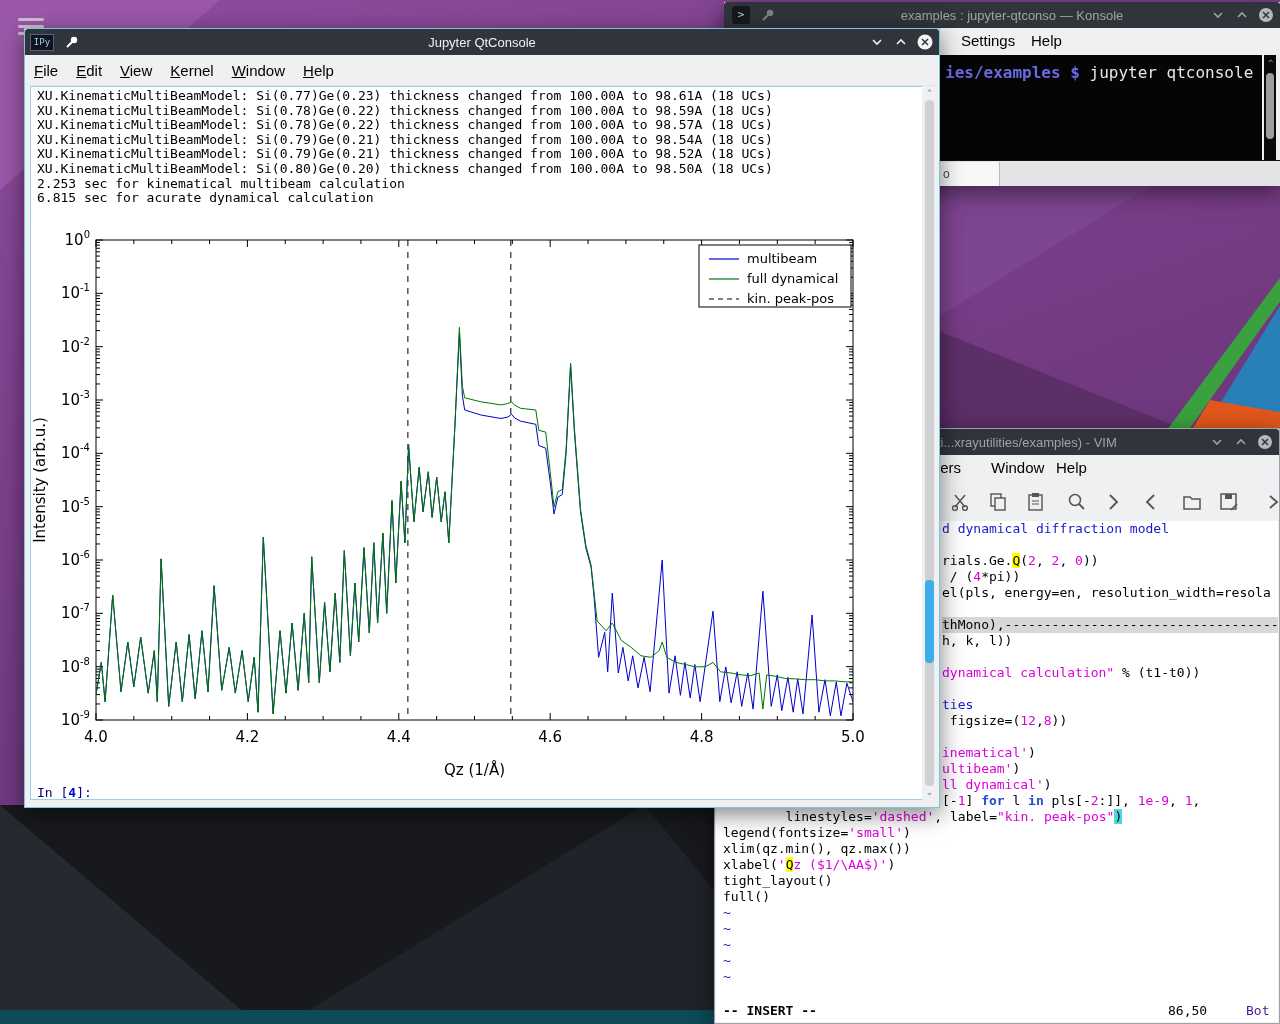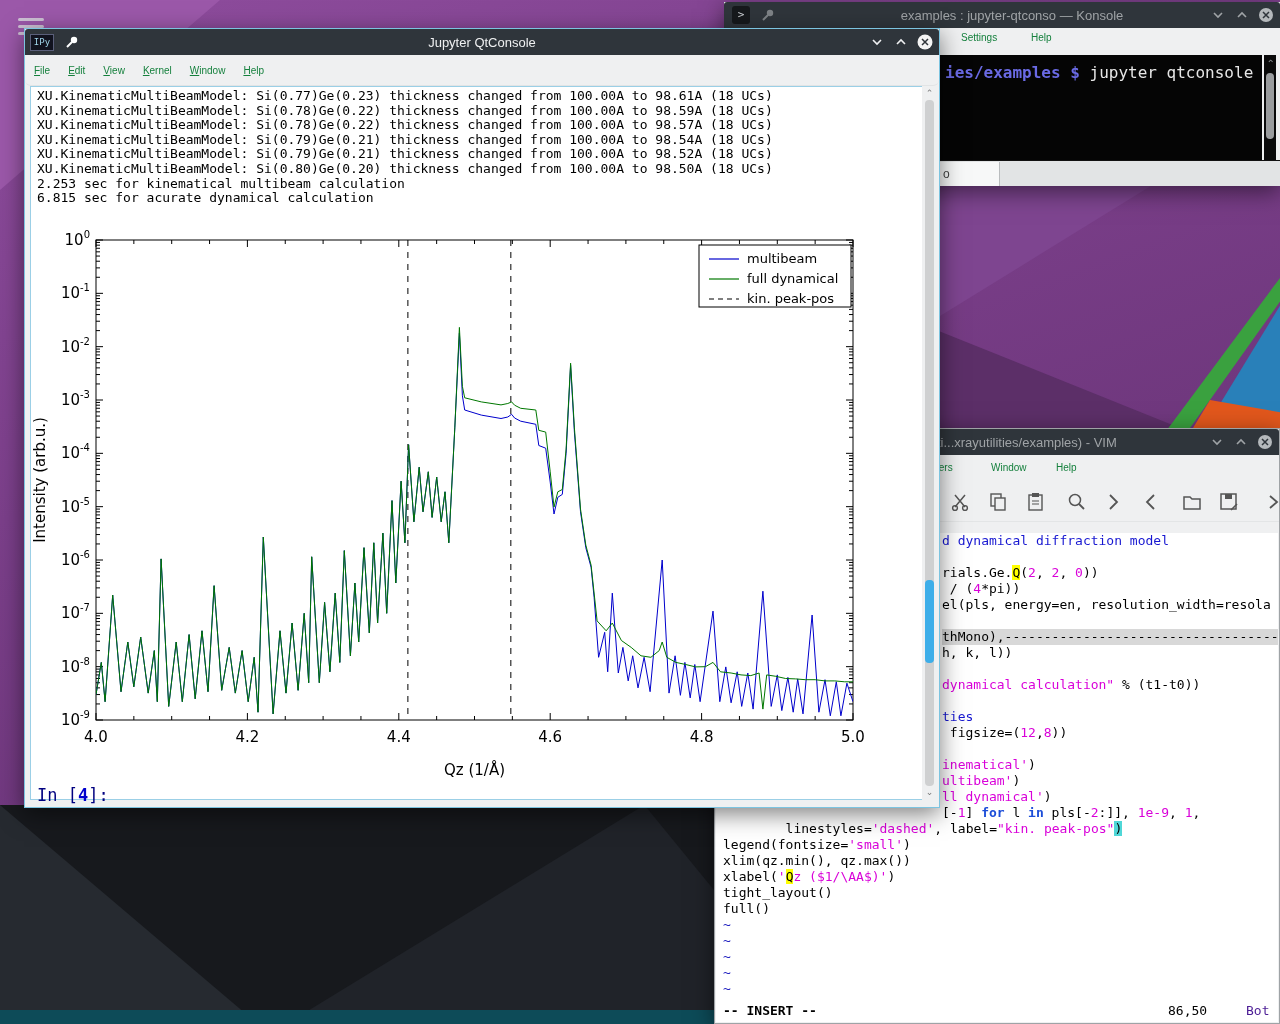--- a/index.html
+++ b/index.html
@@ -31,21 +31,21 @@
   .toolbox span{display:block;width:26px;height:3px;margin:4px 0;background:#cdc0d4;border-radius:2px;}
 
   
   .window{position:absolute;background:#eff0f1;box-shadow:0 6px 22px rgba(0,0,0,.5);}
   .titlebar{height:26px;background:#2f353b;display:flex;align-items:center;
             color:#eff0f1;font-size:13px;position:relative;border-radius:3px 3px 0 0;}
   .titlebar .title{position:absolute;left:0;right:0;text-align:center;pointer-events:none;}
   .tb-btns{position:absolute;right:6px;top:0;height:26px;display:flex;align-items:center;gap:8px;}
   .tb-ico{width:16px;height:16px;display:inline-block;}
   .inactive .title{color:#9fa3a6;padding-left:20px;}
-  .menubar{height:28px;display:flex;align-items:center;font-size:10px;color:#15803d;
+  .menubar{height:28px;display:flex;align-items:center;font-size:15px;color:#000000;
            background:#eff0f1;position:relative;}
   .menubar .mi{padding:0 9px;}
   .menubar .mi u{text-decoration:underline;}
 
   
   #konsole{left:724px;top:2px;width:556px;height:184px;}
   #konsole .k-icon{width:18px;height:18px;background:#16191c;border-radius:3px;color:#cfd3d7;
       font-family:"DejaVu Sans Mono",monospace;font-size:11px;line-height:18px;text-align:center;margin-left:8px;}
   #konsole .pin{margin-left:10px;opacity:.7;}
   .k-term{position:absolute;left:4px;top:53px;right:18px;height:106px;background:#050505;}
@@ -60,21 +60,21 @@
   .k-tab{position:absolute;left:0;top:1px;width:276px;height:24px;background:#f7f8f8;
          border-right:1px solid #b9bcbe;font-size:12px;color:#444;line-height:24px;padding-left:219px;box-sizing:border-box;}
 
   
   #vim{left:714px;top:428px;width:566px;height:596px;border:1px solid #9fa3a6;box-sizing:border-box;}
   #vim .vtitle{color:#9fa3a6;}
   .v-menubar .vm{position:absolute;top:0;line-height:26px;}
   .v-toolbar{position:absolute;left:0;top:54px;width:100%;height:38px;background:#eff0f1;
              border-bottom:1px solid #e3e5e6;}
   .v-toolbar .ticon{position:absolute;top:7px;width:24px;height:24px;}
-  .v-text{position:absolute;left:1px;top:92px;right:1px;height:480px;background:#ffffff;overflow:hidden;margin-top:12px;}
+  .v-text{position:absolute;left:1px;top:92px;right:1px;height:480px;background:#ffffff;overflow:hidden;}
   .vline{height:16px;line-height:16px;font-family:"DejaVu Sans Mono",monospace;font-size:13px;white-space:pre;}
   #vim-right{position:absolute;left:226px;top:0;}
   #vim-full{position:absolute;left:7px;top:288px;}
   .n{color:#000;} .cm{color:#1717d1;} .st{color:#d900d9;} .nu{color:#d900d9;}
   .kw{color:#1d4ed8;font-weight:bold;} .sr{background:#ffff00;color:#000;}
   .mp{background:#4fd7d7;color:#000;} .tl{color:#2020c0;}
   .fold{background:#d8d8d8;color:#3c3c3c;width:338px;}
   .v-status{position:absolute;left:1px;right:1px;top:572px;height:21px;background:#fff;
             font-family:"DejaVu Sans Mono",monospace;font-size:13px;line-height:20px;}
   .v-mode{position:absolute;left:7px;font-weight:bold;color:#000;}
@@ -91,21 +91,21 @@
   .qt-content{position:absolute;left:5px;top:57px;width:892px;bottom:7px;background:#ffffff;
               border:1px solid #9bcfe6;box-sizing:content-box;}
   .qt-scroll{position:absolute;right:2px;top:57px;width:15px;bottom:7px;background:#eff0f1;}
   .qt-track{position:absolute;left:3px;top:14px;bottom:14px;width:9px;background:#cfd0d1;border-radius:4px;}
   .qt-thumb{position:absolute;left:0;top:70%;height:12%;width:9px;background:#3daee9;border-radius:4px;}
   .qt-arrow{position:absolute;left:2px;width:11px;height:11px;color:#777;font-size:9px;text-align:center;}
   #console-output{position:absolute;left:6px;top:2px;font-family:"DejaVu Sans Mono",monospace;
                   font-size:13px;line-height:14.6px;color:#000;white-space:pre;}
   #figure{position:absolute;left:0;top:118px;}
   .qt-prompt{position:absolute;left:6px;top:698px;font-family:"DejaVu Sans Mono",monospace;
-             font-size:17px;color:#000080;}
+             font-size:13px;color:#000080;}
   .qt-prompt b{color:#0000cd;}
   svg text{font-family:"DejaVu Sans",sans-serif;}
 </style>
 </head>
 <body>
 
 <div class="wall"></div>
 <div class="wp wp-tl"></div>
 <div class="wp wp-rt-light"></div>
 <div class="wp wp-rt-dark"></div>

